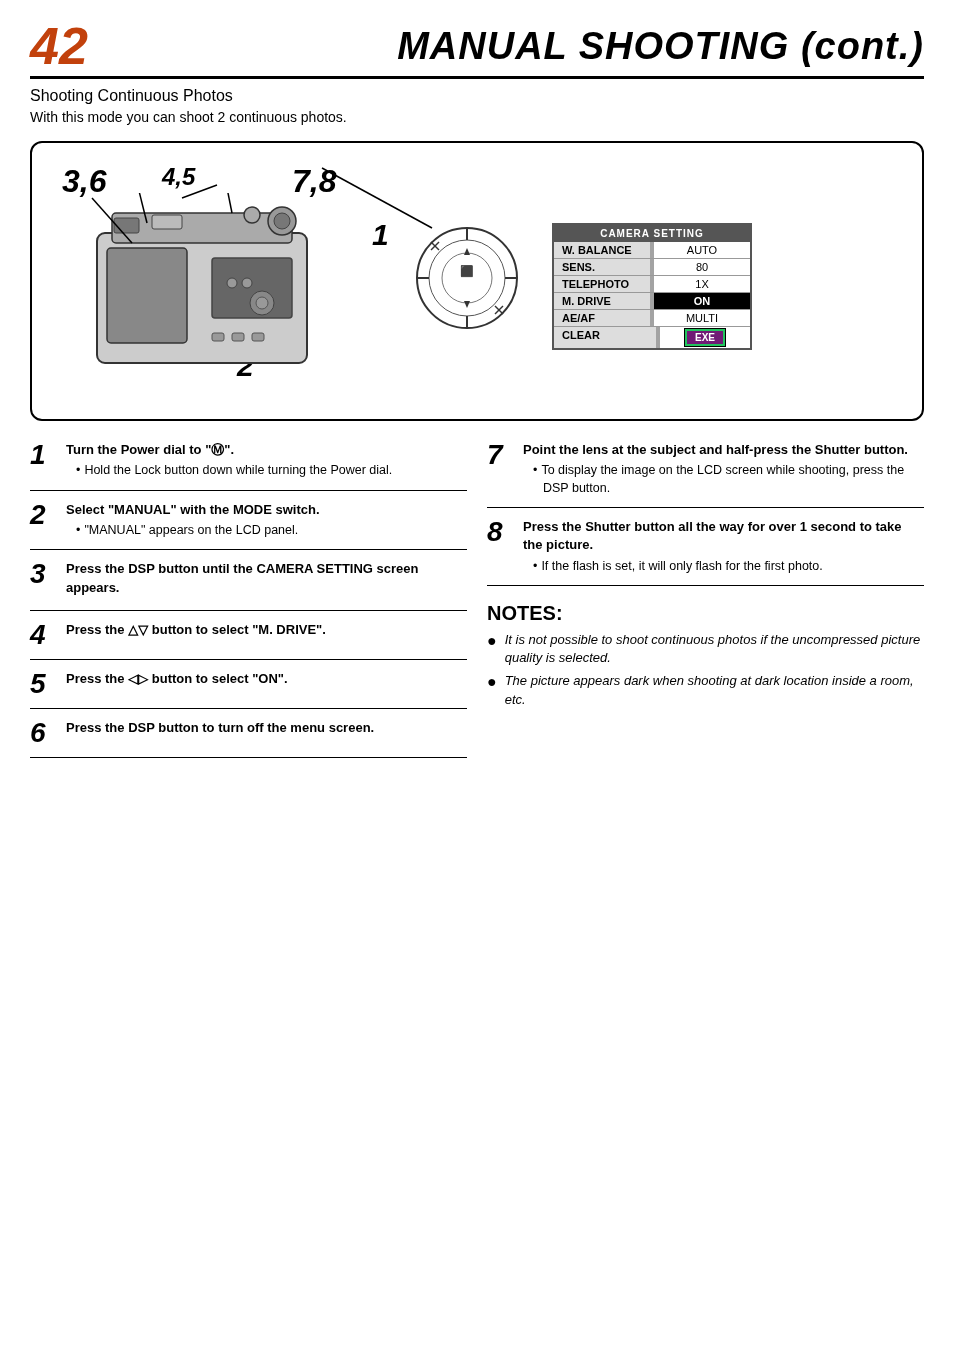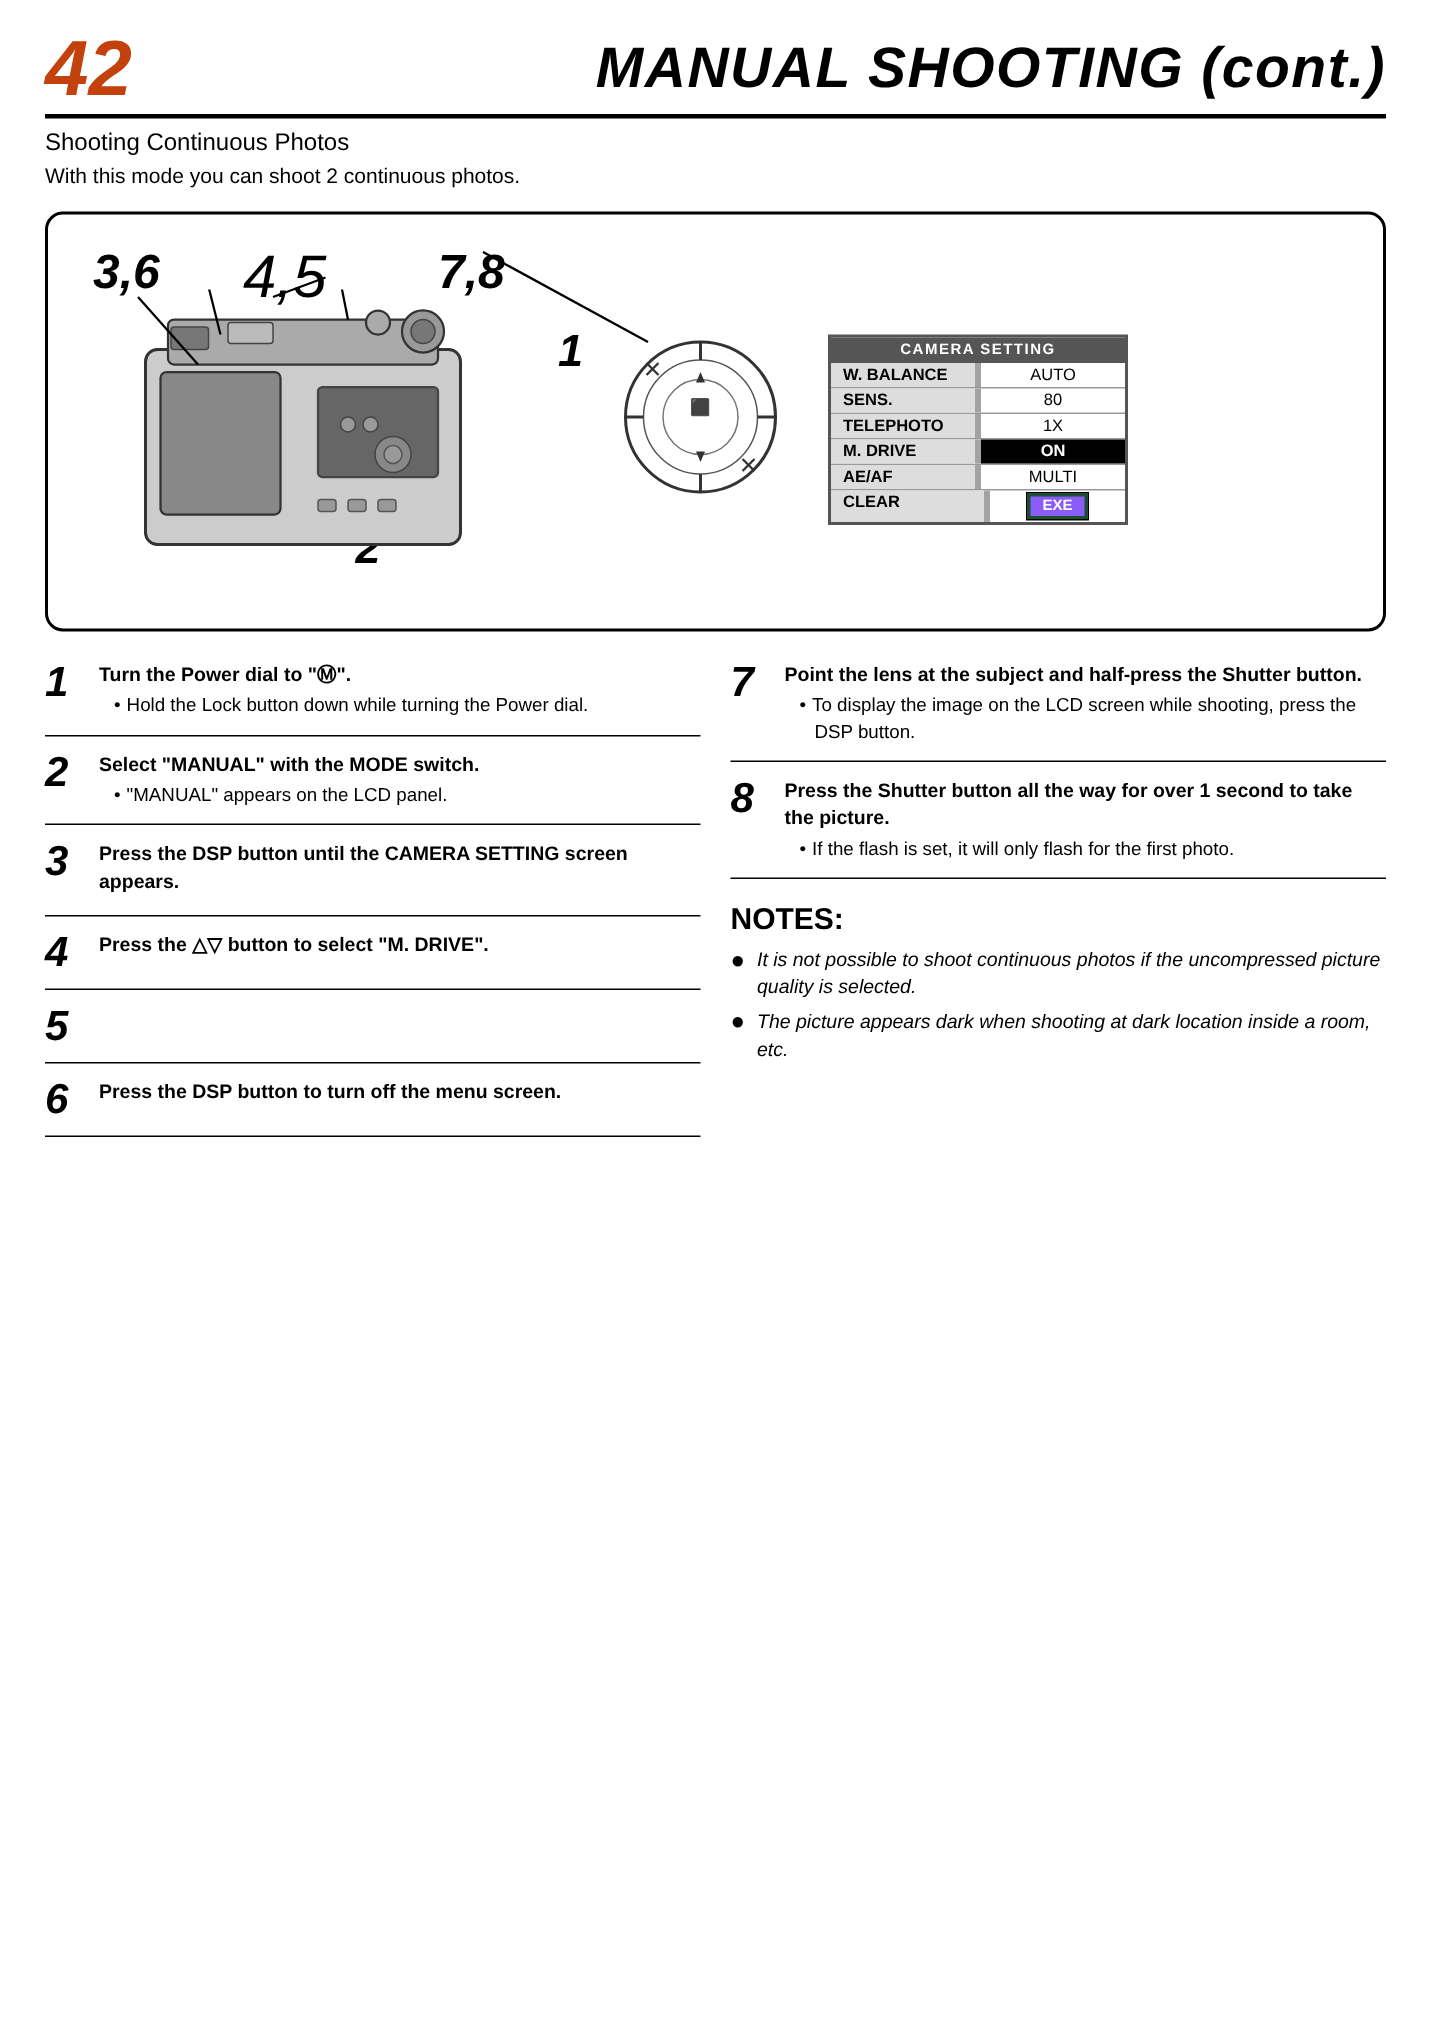--- a/index.html
+++ b/index.html
@@ -202,21 +202,21 @@
 
 <div class="section-title">Shooting Continuous Photos</div>
 <div class="section-subtitle">With this mode you can shoot 2 continuous photos.</div>
 
 <div class="diagram-box">
   <div class="diagram-inner">
 
     <div class="camera-area">
 
       <div style="position:absolute; top:0; left:10px; font-size:32px; font-weight:bold; font-style:italic;">3,6</div>
-      <div style="position:absolute; top:0; left:110px; font-size:40px; font-weight:normal; font-style:italic;">4,5</div>
+      <div style="position:absolute; top:0; left:110px; font-size:24px; font-weight:bold; font-style:italic;">4,5</div>
       <div style="position:absolute; top:0; left:240px; font-size:32px; font-weight:bold; font-style:italic;">7,8</div>
       <div style="position:absolute; top:55px; left:320px; font-size:30px; font-weight:bold; font-style:italic;">1</div>
       <div style="position:absolute; bottom:10px; left:185px; font-size:30px; font-weight:bold; font-style:italic;">2</div>
 
       <svg class="camera-svg" width="290" height="190" viewBox="0 0 290 190">
 
         <rect x="5" y="40" width="210" height="130" rx="8" ry="8" fill="#ccc" stroke="#333" stroke-width="2"></rect>
 
         <rect x="20" y="20" width="180" height="30" rx="4" ry="4" fill="#aaa" stroke="#333" stroke-width="1.5"></rect>
 
@@ -299,21 +299,21 @@
           <div class="cs-label">M. DRIVE</div>
           <div class="cs-value highlight">ON</div>
         </div>
         <div class="cs-row">
           <div class="cs-label">AE/AF</div>
           <div class="cs-value">MULTI</div>
         </div>
         <div class="cs-row">
           <div class="cs-label">CLEAR</div>
           <div class="cs-value" style="display:flex;justify-content:center;align-items:center;padding:2px;">
-            <span style="background:#8b5cf6;color:#fff;font-weight:bold;font-size:10px;padding:1px 8px;border:2px solid #14532d;outline:1px solid #000;">EXE</span>
+            <span style="background:#701a75;color:#fff;font-weight:bold;font-size:10px;padding:1px 8px;border:2px solid #22c55e;outline:1px solid #000;">EXE</span>
           </div>
         </div>
       </div>
     </div>
   </div>
 </div>
 
 <div class="steps-container">
 
   <div class="steps-col">
@@ -343,20 +343,23 @@
 
     <div class="step-item">
       <div class="step-num">4</div>
       <div class="step-content">
         <div class="step-main">Press the △▽ button to select "M. DRIVE".</div>
       </div>
     </div>
 
     <div class="step-item">
       <div class="step-num">5</div>
+      <div class="step-content">
+        <div class="step-main">Press the ◁▷ button to select "ON".</div>
+      </div>
     </div>
 
     <div class="step-item">
       <div class="step-num">6</div>
       <div class="step-content">
         <div class="step-main">Press the DSP button to turn off the menu screen.</div>
       </div>
     </div>
   </div>
 

